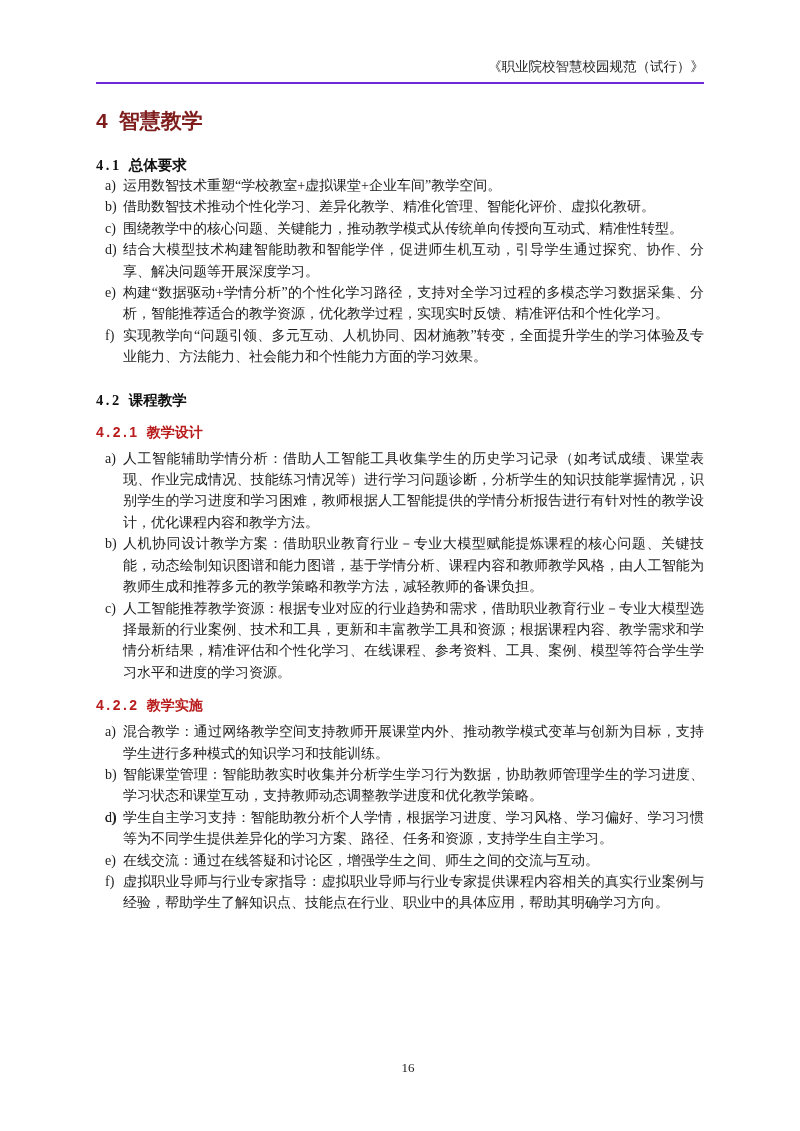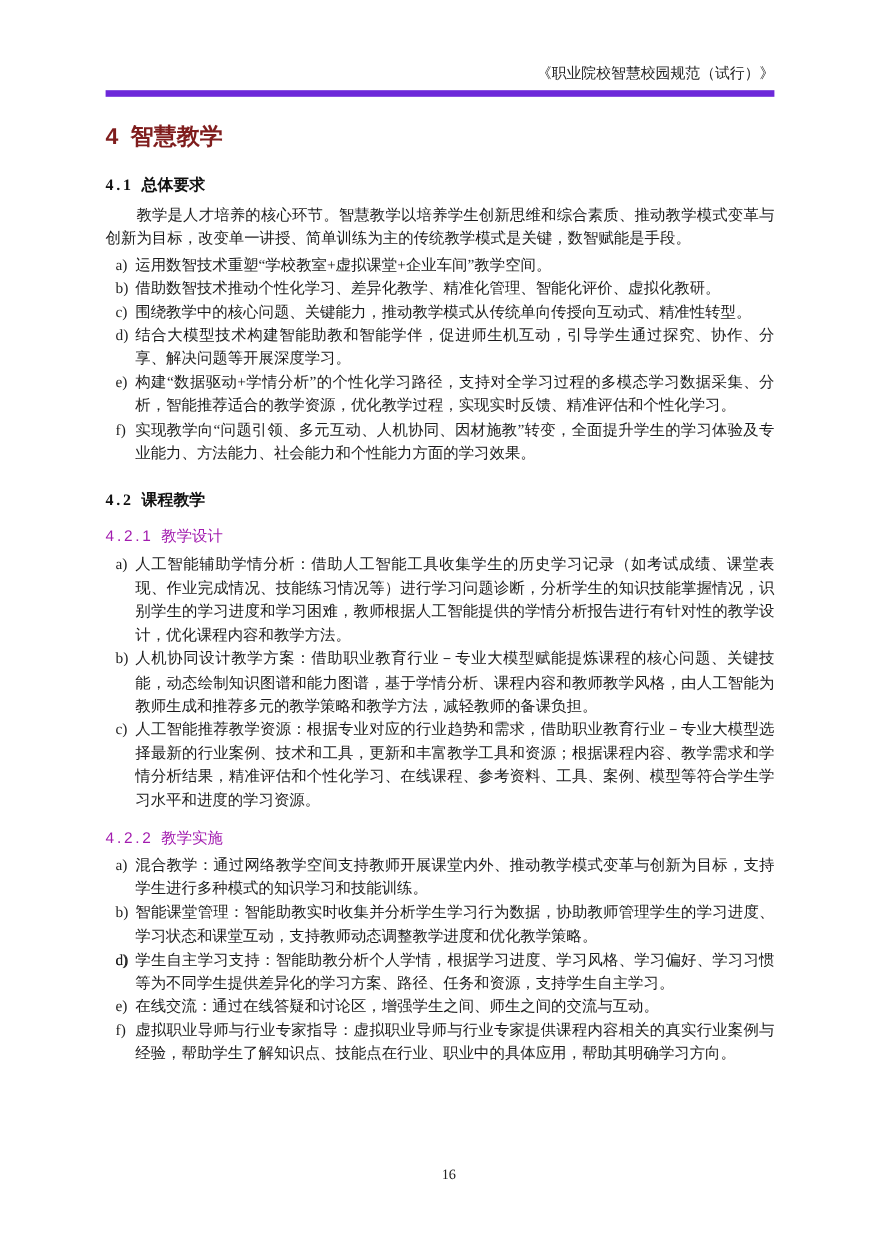--- a/index.html
+++ b/index.html
@@ -13,21 +13,21 @@
     position: relative;
     width: 800px; height: 1131px;
     box-sizing: border-box;
     padding: 0 96px;
     overflow: hidden;
     background: #ffffff;
   }
   .running-header {
     padding-top: 57px;
     padding-bottom: 6px;
-    border-bottom: 6px solid #6d28d9;
+    border-bottom: 2px solid #6d28d9;
     text-align: right;
     font-size: 13.5px;
     line-height: 19px;
     color: #222;
   }
   .doc-title {
     margin-top: 24px;
     font-family: "Liberation Sans", "DejaVu Sans", sans-serif;
     font-weight: bold;
     font-size: 21px;
@@ -41,24 +41,24 @@
     font-weight: bold;
     font-size: 14.5px;
     line-height: 20px;
     color: #111;
   }
   .h2.sec42 { margin-top: 22px; }
   .h3 {
     margin-top: 13px;
     margin-bottom: 6px;
     font-family: "Liberation Sans", "DejaVu Sans", sans-serif;
-    font-weight: normal;
+    font-weight: bold;
     font-size: 14px;
     line-height: 19px;
-    color: #a21caf;
+    color: #b91c1c;
   }
   .sec-num { letter-spacing: 2.5px; margin-right: 7px; }
   .intro {
     margin: 7px 0 2px 0;
     font-size: 14px;
     line-height: 21.4px;
     text-align: justify;
     text-indent: 28px;
     color: #1c1c1c;
   }
@@ -89,21 +89,20 @@
   </div>
 
   <div class="doc-title">
     <span class="num">4</span><span>智慧教学</span>
   </div>
 
   <div class="h2">
     <span class="sec-num">4.1</span><span>总体要求</span>
   </div>
 
-  <p class="intro">教学是人才培养的核心环节。智慧教学以培养学生创新思维和综合素质、推动教学模式变革与创新为目标，改变单一讲授、简单训练为主的传统教学模式是关键，数智赋能是手段。</p>
 
   <div class="item-list">
   <div class="item">
     <span class="label">a)</span>
     <span class="text">运用数智技术重塑“学校教室+虚拟课堂+企业车间”教学空间。</span>
   </div>
 
   <div class="item">
     <span class="label">b)</span>
     <span class="text">借助数智技术推动个性化学习、差异化教学、精准化管理、智能化评价、虚拟化教研。</span>

